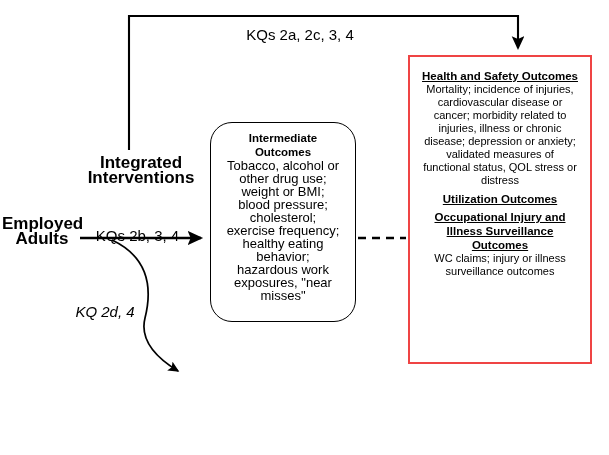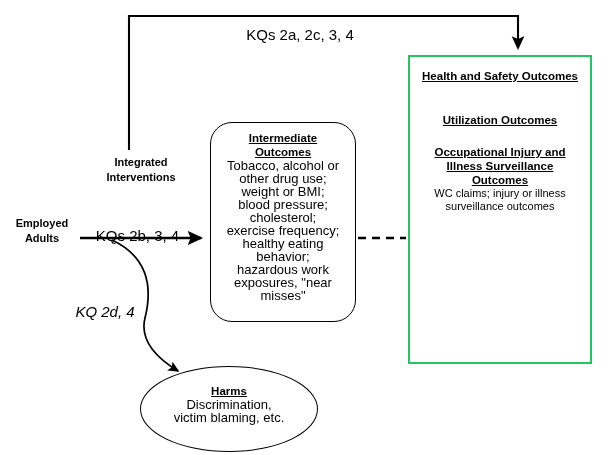--- a/index.html
+++ b/index.html
@@ -28,21 +28,21 @@
   .lbl {
     position: absolute;
     font-size: 15px;
     color: #000;
     line-height: 13px;
     text-align: center;
     white-space: pre-line;
   }
   .lbl.bold {
     font-weight: bold;
-    font-size: 11px;
+    font-size: 17px;
     line-height: 15px;
   }
 
   #label-integrated-interventions { left: 76px; top: 155px; width: 130px; }
   #label-kq-interventions { left: 70px; top: 196px; width: 135px; margin-top: 33px; }
   #label-employed-adults { left: 2px; top: 216px; width: 80px; }
   #label-kq-harms { left: 50px; top: 305px; width: 110px; font-style: italic; }
   #label-kq-top { left: 215px; top: 28px; width: 170px; }
 
   
@@ -64,52 +64,51 @@
     text-align: center;
   }
 
   
   #outcomes-box {
     position: absolute;
     left: 408px;
     top: 55px;
     width: 184px;
     height: 309px;
-    border: 2px solid #22c55e;
+    border: 2px solid #ef4444;
     background: #fff;
     box-sizing: border-box;
   }
   .section {
     text-align: center;
     padding: 0 5px;
   }
   #outcomes-box .section-health { margin-top: 12px; }
-  #outcomes-box .section-utilization { margin-top: 30px; }
-  #outcomes-box .section-occupational { margin-top: 18px; }
+  #outcomes-box .section-utilization { margin-top: 5px; }
+  #outcomes-box .section-occupational { margin-top: 4px; }
 
   .sect-title {
     font-weight: bold;
     font-size: 11.5px;
     line-height: 14px;
     color: #000;
     text-decoration: underline;
     white-space: pre-line;
   }
   .sect-body {
     font-size: 11px;
     line-height: 13px;
     color: #000;
     white-space: pre-line;
   }
 
   .box-title {
     font-weight: bold;
     font-size: 11.5px;
     line-height: 14px;
-    text-decoration: underline;
     color: #000;
     white-space: pre-line;
   }
   .box-body {
     font-size: 13px;
     line-height: 13px;
     color: #000;
     white-space: pre-line;
   }
 
@@ -180,37 +179,38 @@
 hazardous  work
 exposures, "near
 misses"</div>
     </div>
   </div>
 
   <div id="outcomes-box">
 
     <div class="section section-health">
       <div class="sect-title">Health and Safety Outcomes</div>
+      <div class="sect-body">Mortality; incidence of injuries,
+cardiovascular disease or
+cancer; morbidity related to
+injuries, illness or chronic
+disease; depression or anxiety;
+validated measures of
+functional status, QOL stress or
+distress</div>
     </div>
 
     <div class="section section-utilization">
       <div class="sect-title">Utilization Outcomes</div>
     </div>
 
     <div class="section section-occupational">
       <div class="sect-title">Occupational Injury and
 Illness Surveillance
 Outcomes</div>
       <div class="sect-body">WC claims; injury or illness
 surveillance outcomes</div>
     </div>
 
   </div>
 
-  <div id="harms-ellipse">
-    <div class="inner">
-      <div class="box-title">Harms</div>
-      <div class="box-body">Discrimination,
-victim blaming, etc.</div>
-    </div>
-  </div>
 
 </div>
 
 </body></html>

